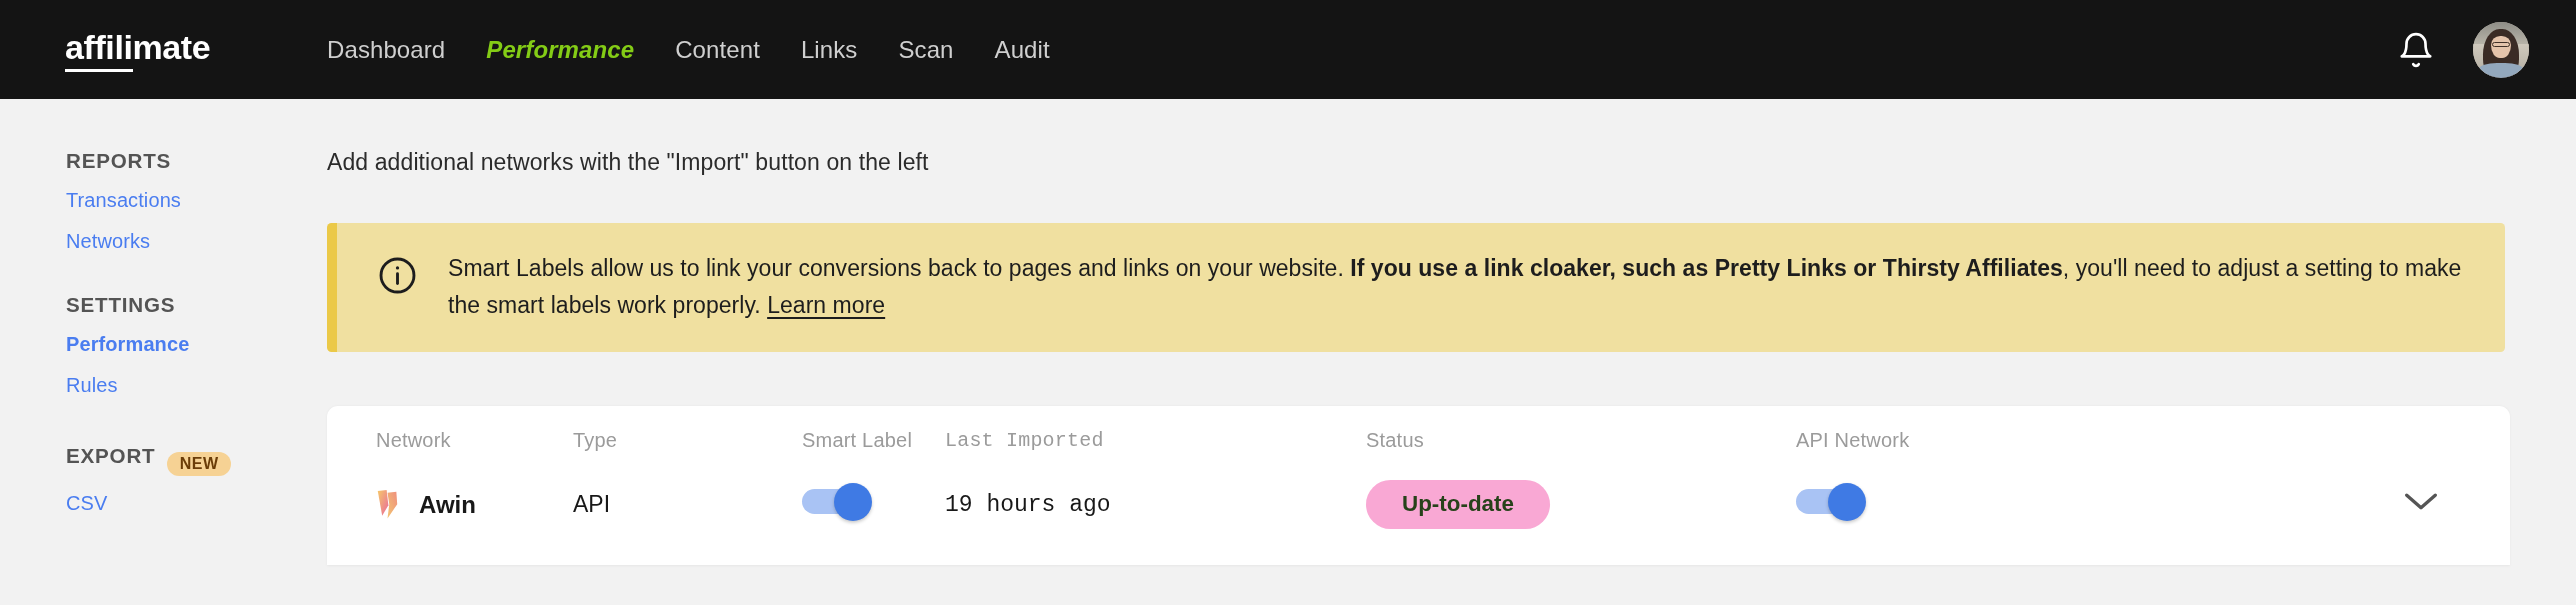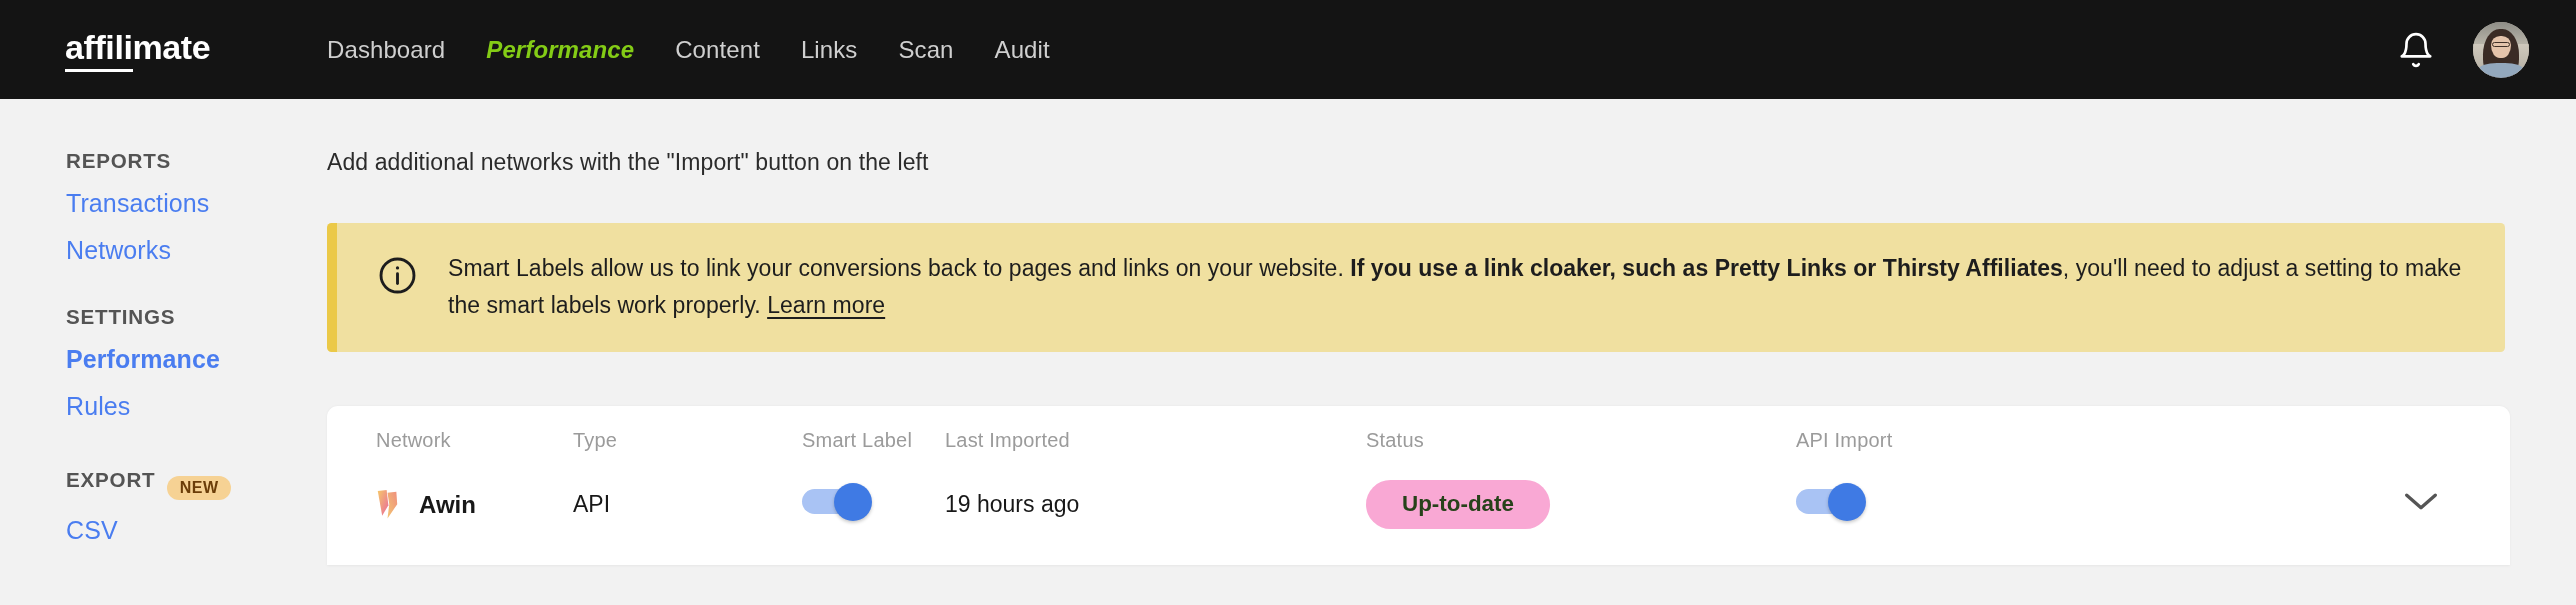--- a/index.html
+++ b/index.html
@@ -151,21 +151,21 @@
     font-size: 16px;
     font-weight: 700;
     letter-spacing: 0.5px;
     border-radius: 14.3px;
     padding: 3.6px 12.5px 4.5px;
     line-height: 1;
     margin-top: 16px;
   }
   .side-link {
     display: block;
-    font-size: 25px;
+    font-size: 20px;
     color: #4a7df0;
     text-decoration: none;
     margin-bottom: 18px;
     letter-spacing: 0.1px;
   }
   .side-link.active { font-weight: 700; }
   .side-spacer { height: 21.5px; }
 
   
   .main {
@@ -234,21 +234,21 @@
     letter-spacing: 0.2px;
   }
   .td {
     font-size: 23px;
     color: #181818;
   }
 
   .c-network   { width: 246px; padding-left: 49px; flex: none; }
   .c-type      { width: 229px; flex: none; }
   .c-smart     { width: 143px; flex: none; }
-  .c-last      { width: 421px; flex: none; }
+  .c-last      { width: 421px; flex: none; font-family: Liberation Mono, monospace; }
   .c-status    { width: 430px; flex: none; }
   .c-api       { width: 296px; flex: none; }
   .c-expand    { flex: 1; text-align: right; padding-right: 70px; }
 
   .net-cell { display: flex; align-items: center; gap: 20px; }
   .net-name { font-weight: 700; font-size: 24px; }
 
   .awin-logo { width: 23px; height: 30.5px; flex: none; display: block; }
 
   
@@ -371,21 +371,21 @@
     </div>
 
     <div class="card">
 
       <div class="trow thead">
         <div class="th c-network">Network</div>
         <div class="th c-type">Type</div>
         <div class="th c-smart">Smart Label</div>
         <div class="th c-last">Last Imported</div>
         <div class="th c-status">Status</div>
-        <div class="th c-api">API Import</div>
+        <div class="th c-api">API Network</div>
         <div class="th c-expand"></div>
       </div>
 
       <div class="trow tbody-row">
 
         <div class="td c-network">
           <div class="net-cell">
             <svg class="awin-logo" viewBox="0 0 26 34">
               <defs>
                 <linearGradient id="awinA" x1="0" y1="0" x2="1" y2="1">

